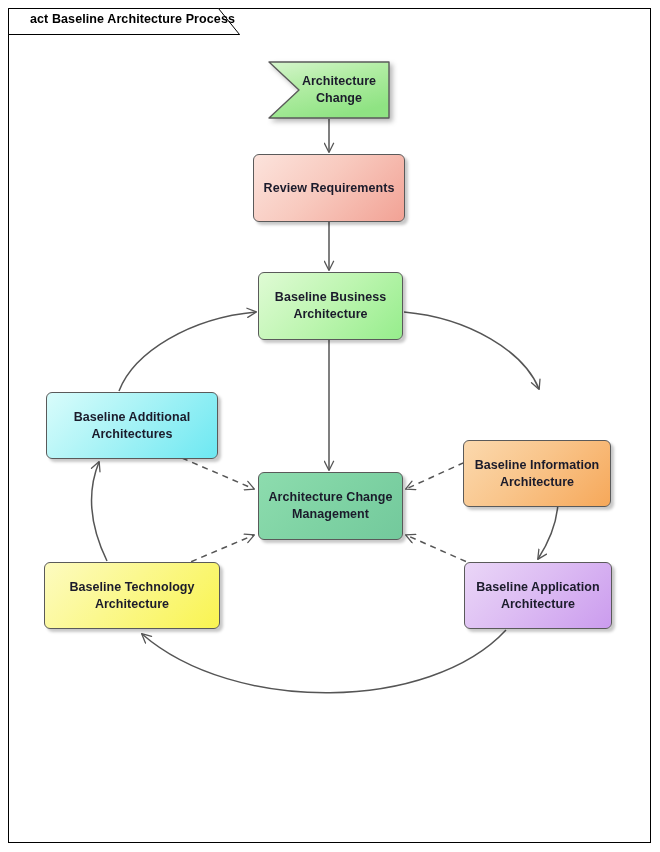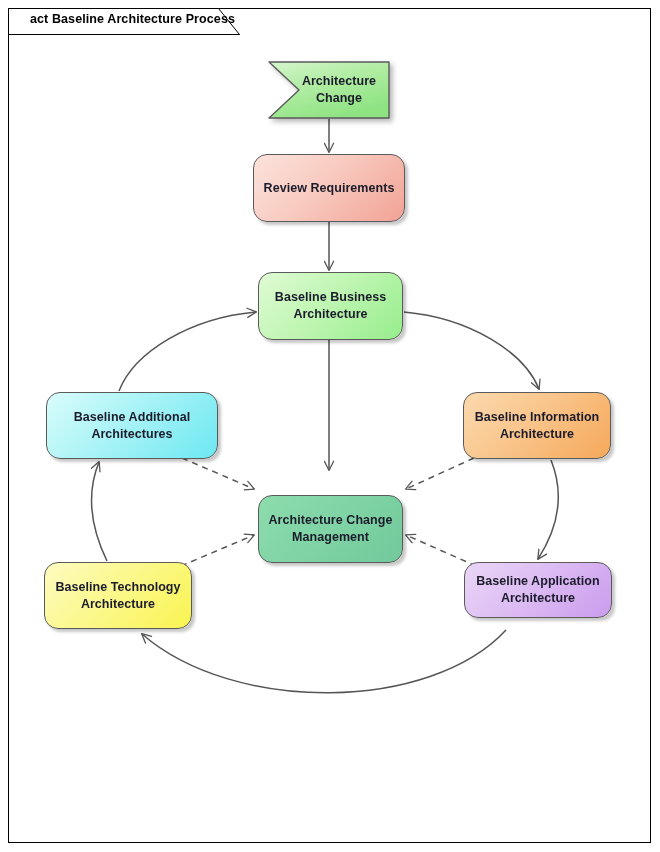--- a/index.html
+++ b/index.html
@@ -67,43 +67,43 @@
     font-size: 12.5px;
     font-weight: bold;
     color: #1b1b2b;
     line-height: 1.35;
     letter-spacing: 0.05px;
   }
   .node .lbl { display: block; padding: 0 8px; }
 
   .action {
     border: 1.4px solid #5a5a5a;
-    border-radius: 14px;
+    border-radius: 6px;
     box-shadow: 3px 3px 3px rgba(0,0,0,0.22);
   }
   
   .signal {
     border: 0;
     filter: drop-shadow(3px 3px 2.5px rgba(0,0,0,0.28));
   }
   .signal .sig-svg {
     position: absolute;
     left: 0; top: 0;
     width: 100%; height: 100%;
   }
   .signal .lbl {
     position: relative;
     z-index: 2;
     padding-left: 28px;
   }
   .fill-pink         { background: linear-gradient(135deg, #fce3dc 0%, #f8cabf 45%, #f2a295 100%); }
   .fill-green-pale   { background: linear-gradient(135deg, #dffbd4 0%, #bdf5b0 50%, #96ed8c 100%); align-items: center; }
   .fill-cyan         { background: linear-gradient(135deg, #d9fcfb 0%, #a9f3f6 45%, #6de8f2 100%); }
-  .fill-orange       { background: linear-gradient(135deg, #fbd9ae 0%, #f9c58b 45%, #f6a85a 100%); }
-  .fill-green-mid    { background: linear-gradient(135deg, #8ddcae 0%, #7fd3a4 50%, #73c99c 100%); margin-top: 23px; }
+  .fill-orange       { background: linear-gradient(135deg, #fbd9ae 0%, #f9c58b 45%, #f6a85a 100%); margin-top: 48px; }
+  .fill-green-mid    { background: linear-gradient(135deg, #8ddcae 0%, #7fd3a4 50%, #73c99c 100%); }
   .fill-yellow       { background: linear-gradient(135deg, #fdfbc0 0%, #fbf88e 45%, #f9f451 100%); }
   .fill-purple       { background: linear-gradient(135deg, #ead6f7 0%, #ddbdf3 45%, #cb9cee 100%); }
 </style>
 </head>
 <body>
 
 <div id="canvas">
 
   <div id="frame"></div>
 
@@ -177,21 +177,21 @@
   </div>
 
   <div class="node action fill-orange" style="left:463px; top:392px; width:148px; height:67px;">
     <span class="lbl">Baseline Information Architecture</span>
   </div>
 
   <div class="node action fill-green-mid" style="left:258px; top:472px; width:145px; height:68px;">
     <span class="lbl">Architecture Change Management</span>
   </div>
 
-  <div class="node action fill-yellow" style="left:44px; top:562px; width:148px; height:67px;">
+  <div class="node action fill-yellow" style="left:44px; top:562px; width:176px; height:67px;">
     <span class="lbl">Baseline Technology Architecture</span>
   </div>
 
-  <div class="node action fill-purple" style="left:464px; top:562px; width:148px; height:56px;">
+  <div class="node action fill-purple" style="left:464px; top:562px; width:148px; height:67px;">
     <span class="lbl">Baseline Application Architecture</span>
   </div>
 
 </div>
 
 </body></html>

